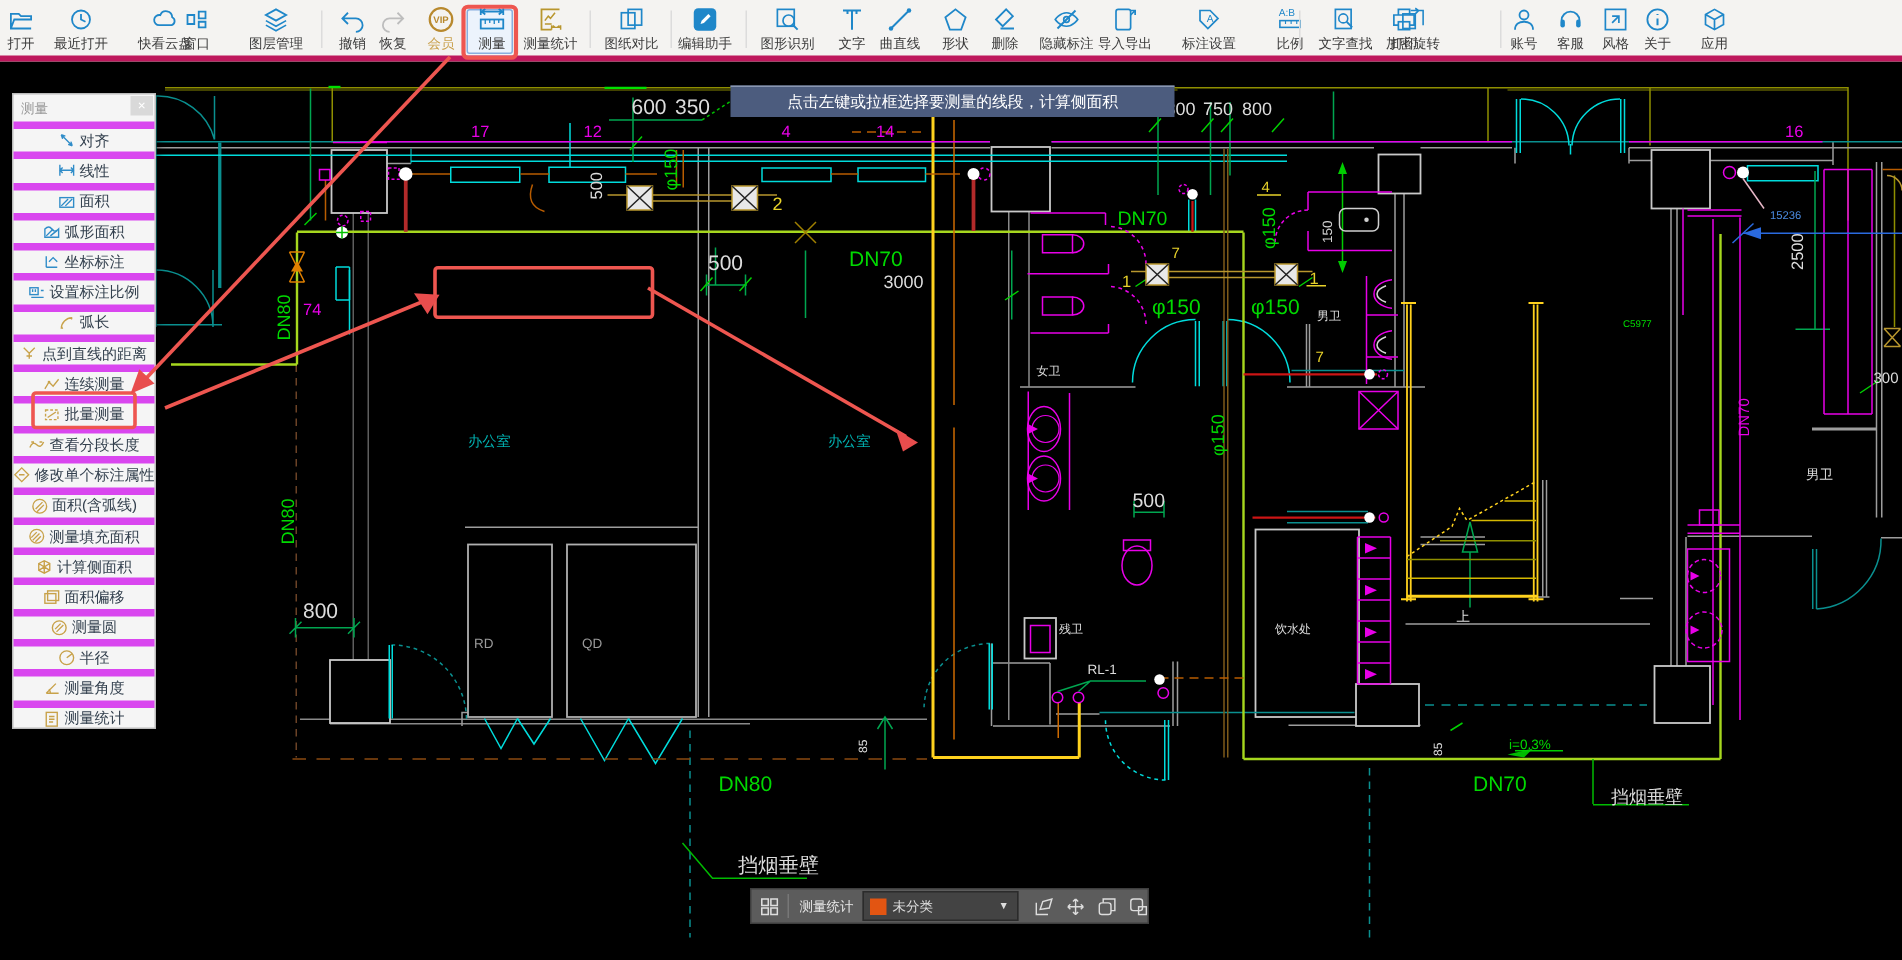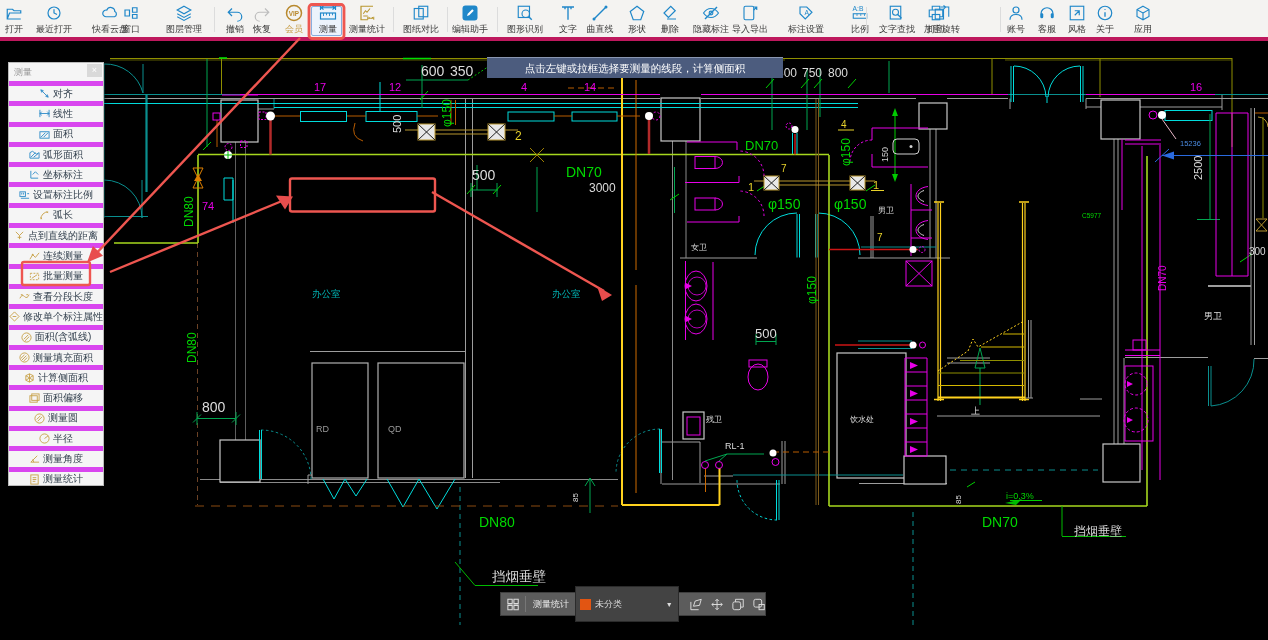--- a/index.html
+++ b/index.html
@@ -23,21 +23,21 @@
 #dlg .dt{position:absolute;left:4px;top:6px;font-size:9.5px;font-weight:bold;color:#111;display:flex;align-items:center}
 #dlg .dt .lg{width:12px;height:12px;background:#1f66d6;border:1px solid #9db8e0;color:#fff;font-size:6px;text-align:center;line-height:12px;margin-right:6px;font-weight:bold}
 #dlg .dx{position:absolute;right:7px;top:4px;color:#333;font-size:11px;font-weight:normal}
 .drow{position:absolute;font-size:9px;color:#333;display:flex;align-items:center}
 .rad{width:9px;height:9px;border-radius:50%;border:1px solid #888;background:#fff;margin-right:6px;position:relative}
 .rad.on{border:2.6px solid #1b62cc}
 .chk{width:9px;height:9px;border-radius:2px;background:#1b62cc;margin-right:5px;position:relative}
 .chk:after{content:"";position:absolute;left:2px;top:1.5px;width:4px;height:2.5px;border-left:1.3px solid #fff;border-bottom:1.3px solid #fff;transform:rotate(-45deg)}
 #anno{position:absolute;top:0;left:0;z-index:60;pointer-events:none}
 #btool{position:absolute;left:500px;top:592px;width:266px;height:24px;background:#5c5c5c;border:1px solid #3e3e3e;z-index:30;display:flex;align-items:center;color:#e8e8e8}
-#btool .dd{width:111px;height:36px;background:#434343;border:1px solid #2b2b2b;display:flex;align-items:center;font-size:9px;color:#ddd;margin-left:4px}
+#btool .dd{width:111px;height:20px;background:#434343;border:1px solid #2b2b2b;display:flex;align-items:center;font-size:9px;color:#ddd;margin-left:4px}
 #btool .dd .sw{width:11px;height:11px;background:#e25512;margin:0 4px 0 4px}
 #btool .lbl{font-size:9px;margin:0 2px;white-space:nowrap}
 #btabs{position:absolute;left:0;top:628px;width:1268px;height:12px;background:#f0f0f0;z-index:30}
 </style></head>
 <body>
 <div id="page">
 <div id="toolbar">
 <div class="ti" style="left:-18px"><svg width="18" height="18" viewBox="0 0 24 24">
           <path d="M3 7h7l2 2h9v3H6l-3 8z M3 7v13h18" fill="none" stroke="#1f87c9" stroke-width="1.6"></path>
         </svg>打开</div>

